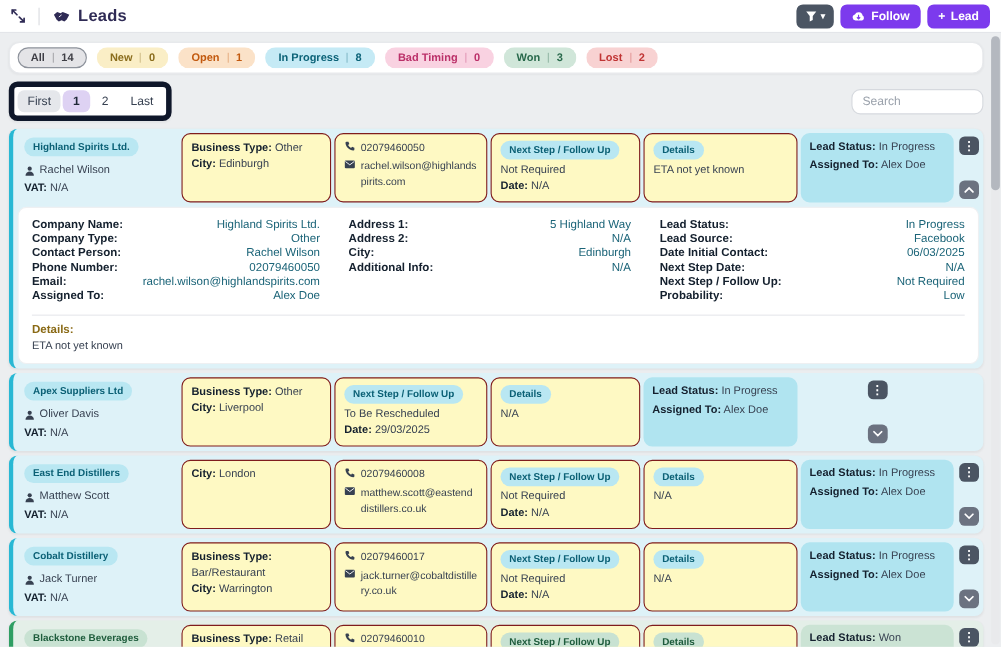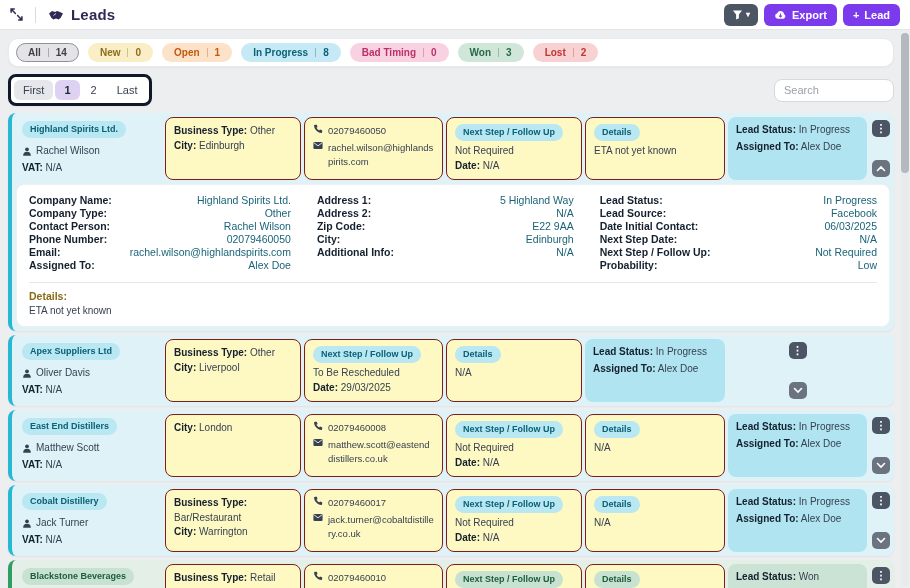--- a/index.html
+++ b/index.html
@@ -48,21 +48,21 @@
   .pill-all.selected { border-color:#8d929b; }
   .pill-new        { background:#faeec6; color:#8a6d1d; }
   .pill-open       { background:#fbe2c8; color:#c2590f; }
   .pill-inprogress { background:#c5eaf5; color:#0c6378; }
   .pill-badtiming  { background:#f9d2e1; color:#bb3069; }
   .pill-won        { background:#d0e6d9; color:#27684a; }
   .pill-lost       { background:#f8d2d2; color:#c03434; }
 
   .toolbar-row { display:flex; justify-content:space-between; align-items:center; margin-top:7px; }
   .pagination {
-    background:#fff; border:3px solid #0f172a; border-radius:8px; padding:3px;
+    background:#fff; border:5px solid #0f172a; border-radius:8px; padding:3px;
     display:flex; gap:2px; box-shadow:0 1px 2px rgba(0,0,0,.04);
   }
   .page-btn {
     border:none; background:#fff; border-radius:6px; padding:4px 9px;
     font-family:inherit; font-size:11px; color:#374151; cursor:pointer;
   }
   .page-btn.first  { background:#e5e7eb; }
   .page-btn.active { background:#ded2f3; font-weight:700; color:#1f2937; }
   .search {
     width:120px; height:23px; border:1px solid #d6d9de; border-radius:8px;
@@ -155,21 +155,21 @@
       </span>
       <span class="caret">▾</span>
     </button>
     <button class="btn purple">
       <span class="icon-flat">
         <svg width="13" height="11" viewBox="0 0 14 12">
             <path d="M4 10.5a3 3 0 0 1-.6-5.9A4 4 0 0 1 11 5.6a2.7 2.7 0 0 1-.5 4.9z" fill="#fff"></path>
             <path d="M7 4.8v4M5.4 7.3 7 8.9l1.6-1.6" stroke="#7c3aed" stroke-width="1.1" fill="none"></path>
           </svg>
       </span>
-      <span>Export</span>
+      <span>Follow</span>
     </button>
     <button class="btn purple">
       <span>+</span>
       <span>Lead</span>
     </button>
   </div>
 </header>
 
 <div class="content">
   <div class="tabs-bar">
@@ -314,24 +314,20 @@
         <div class="exp-col">
               <div class="exp-row">
                 <span class="exp-lbl">Address 1:</span>
                 <span class="exp-val">5 Highland Way</span>
               </div>
               <div class="exp-row">
                 <span class="exp-lbl">Address 2:</span>
                 <span class="exp-val">N/A</span>
               </div>
               <div class="exp-row">
-                <span class="exp-lbl">Zip Code:</span>
-                <span class="exp-val">E22 9AA</span>
-              </div>
-              <div class="exp-row">
                 <span class="exp-lbl">City:</span>
                 <span class="exp-val">Edinburgh</span>
               </div>
               <div class="exp-row">
                 <span class="exp-lbl">Additional Info:</span>
                 <span class="exp-val">N/A</span>
               </div>
             </div>
         <div class="exp-col">
               <div class="exp-row">

